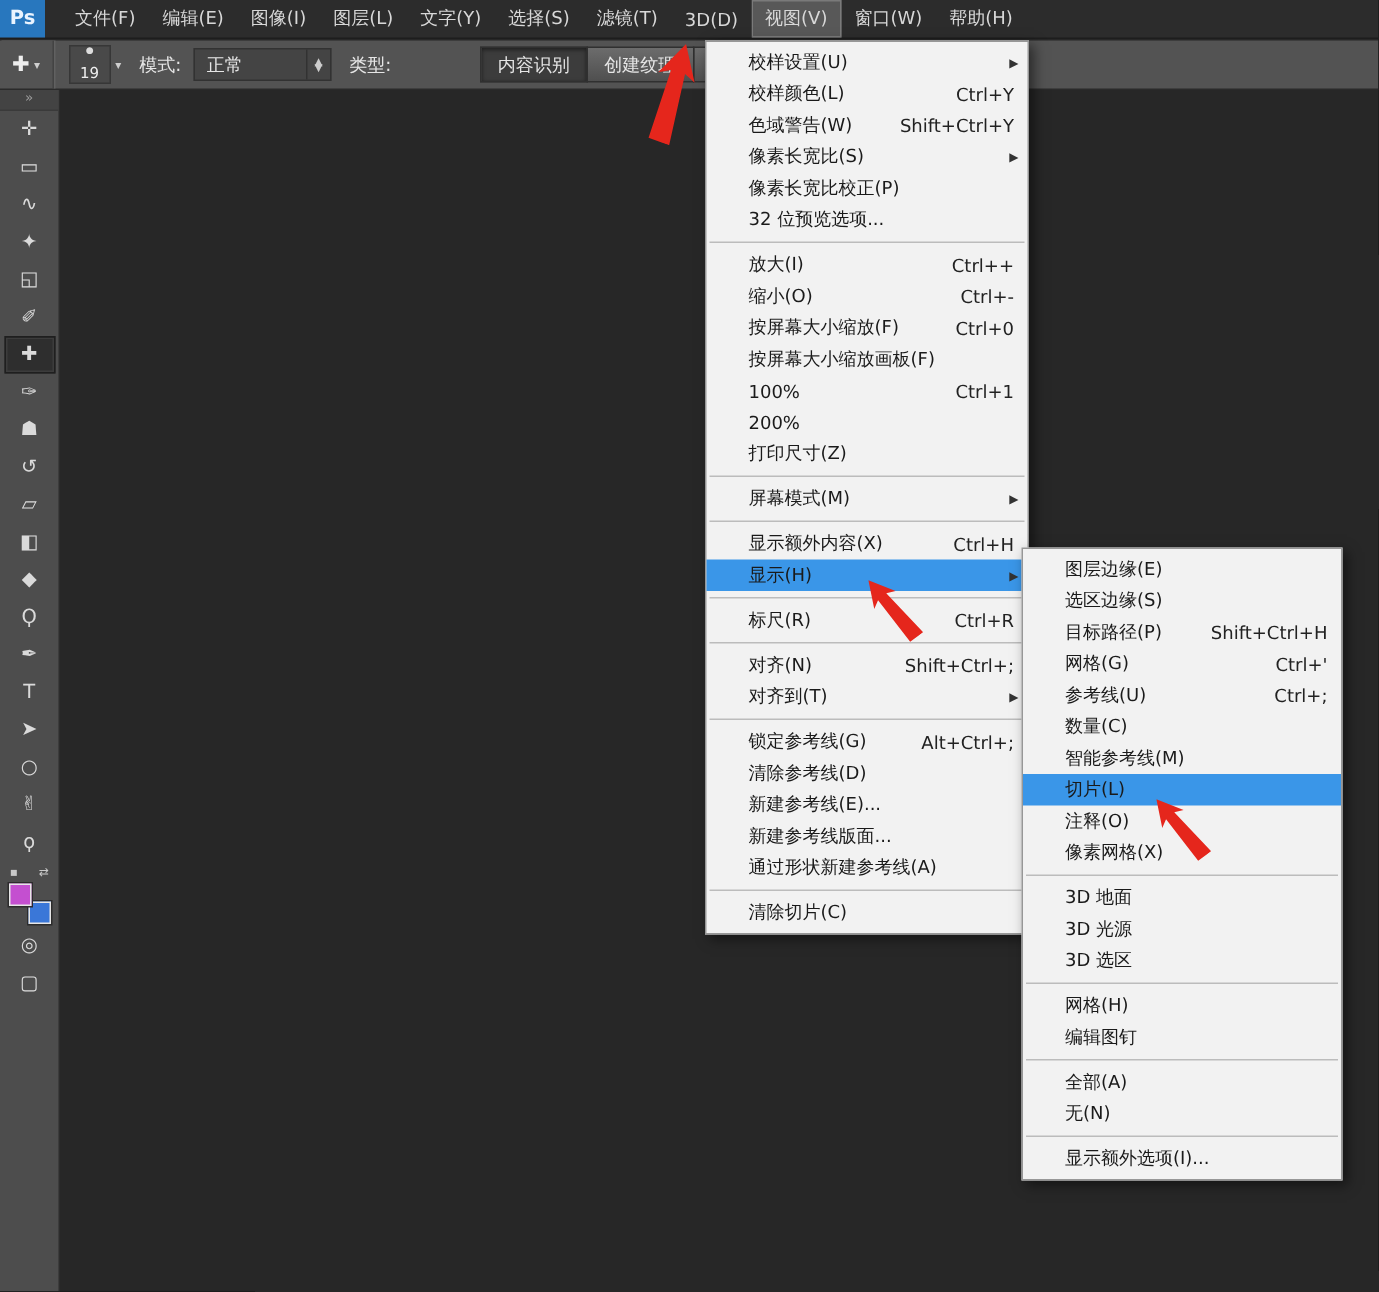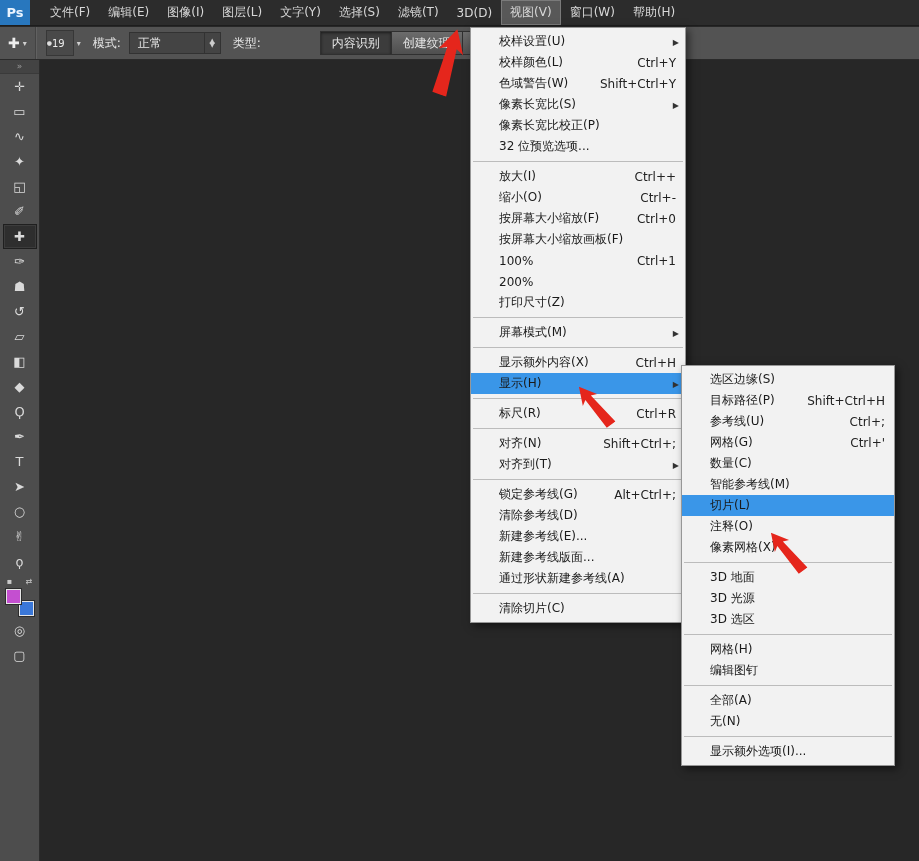--- a/index.html
+++ b/index.html
@@ -20,21 +20,21 @@
   
   .options-bar { position:absolute; top:27px; left:0; right:0; height:33px; background:#535353;
                  border-bottom:1px solid #2a2a2a; display:flex; align-items:center;
                  color:#e6e6e6; font-size:12px; z-index:4; }
   .tool-preset { display:flex; align-items:center; gap:3px; padding:0 8px 0 8px; height:100%;
                  border-right:1px solid #434343; box-shadow:1px 0 0 #616161; }
   .tool-preset .glyph { font-size:14px; color:#eee; }
   .tiny-arrow { font-size:8px; color:#cfcfcf; }
   .size-widget { display:flex; align-items:center; gap:3px; margin-left:10px; }
   .size-box { width:28px; height:26px; background:#494949; border:1px solid #373737;
-              display:flex; flex-direction:row; align-items:center; justify-content:flex-start;
+              display:flex; flex-direction:column; align-items:center; justify-content:space-between;
               line-height:1; }
   .size-box .dot { font-size:6px; color:#ddd; }
   .size-box .num { font-size:10px; color:#eee; margin-top:2px; }
   .opt-label { margin-left:12px; }
   .dropdown { margin-left:8px; height:22px; min-width:92px; background:#444;
               border:1px solid #323232; display:flex; align-items:center; padding-left:8px; }
   .dropdown .val { flex:1; }
   .spinner { display:flex; flex-direction:column; align-items:center; justify-content:center;
              border-left:1px solid #323232; height:100%; width:16px; line-height:.6; }
   .spinner span { font-size:7px; color:#ccc; }
@@ -307,33 +307,36 @@
         <span class="lab">通过形状新建参考线(A)</span>
       </div>
       <div class="sep"></div>
       <div class="mi">
         <span class="lab">清除切片(C)</span>
       </div>
     </div>
 
   <div class="menu" id="show-submenu">
       <div class="mi">
+        <span class="lab">图层边缘(E)</span>
+      </div>
+      <div class="mi">
         <span class="lab">选区边缘(S)</span>
       </div>
       <div class="mi">
         <span class="lab">目标路径(P)</span>
         <span class="shortcut">Shift+Ctrl+H</span>
       </div>
       <div class="mi">
+        <span class="lab">网格(G)</span>
+        <span class="shortcut">Ctrl+'</span>
+      </div>
+      <div class="mi">
         <span class="lab">参考线(U)</span>
         <span class="shortcut">Ctrl+;</span>
-      </div>
-      <div class="mi">
-        <span class="lab">网格(G)</span>
-        <span class="shortcut">Ctrl+'</span>
       </div>
       <div class="mi">
         <span class="lab">数量(C)</span>
       </div>
       <div class="mi">
         <span class="lab">智能参考线(M)</span>
       </div>
       <div class="mi highlight">
         <span class="lab">切片(L)</span>
       </div>

